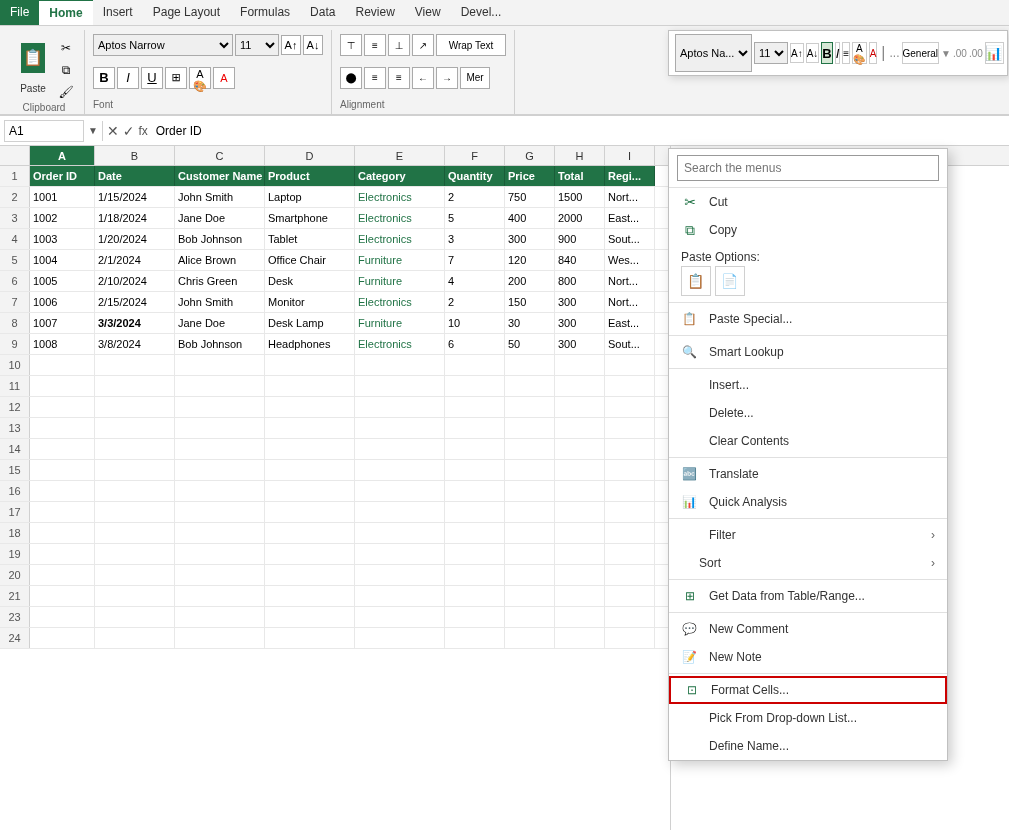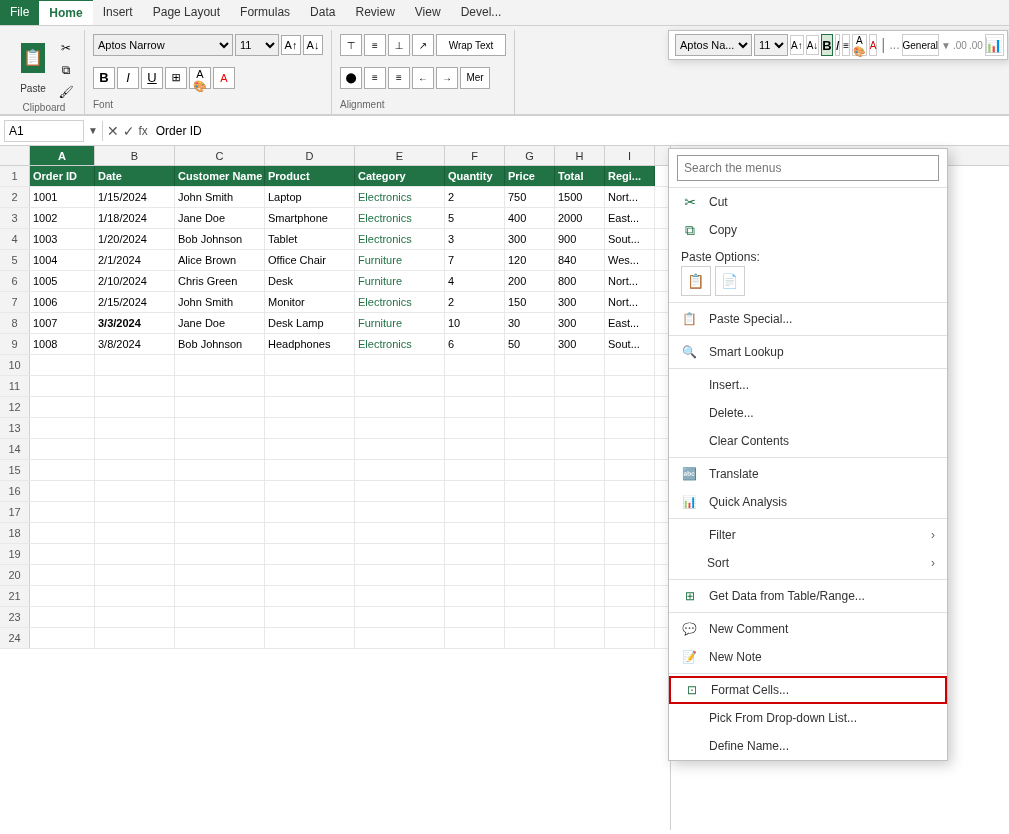--- a/index.html
+++ b/index.html
@@ -76,21 +76,21 @@
       <button style="width:22px; height:22px; border:1px solid #aaa; background:#fff; cursor:pointer; font-size:10px;">←</button>
       <button style="width:22px; height:22px; border:1px solid #aaa; background:#fff; cursor:pointer; font-size:10px;">→</button>
       <button style="width:30px; height:22px; border:1px solid #aaa; background:#fff; cursor:pointer; font-size:10px;">Mer</button>
     </div>
     <div style="font-size:10px; color:#666;">Alignment</div>
   </div>
 
 </div>
 
 <div style="position:absolute; top:30px; left:668px; width:340px; background:#fff; border:1px solid #c0c0c0; box-shadow:2px 2px 8px rgba(0,0,0,0.15); display:flex; align-items:center; gap:2px; padding:3px 6px; z-index:99;">
-  <select style="height:22px; border:1px solid #aaa; font-size:11px; width:100px;">
+  <select style="height:38px; border:1px solid #aaa; font-size:11px; width:100px;">
     <option>Aptos Na...</option>
   </select>
   <select style="height:22px; border:1px solid #aaa; font-size:11px; width:40px;">
     <option>11</option>
   </select>
   <button style="width:20px; height:20px; border:1px solid #ccc; background:#fff; cursor:pointer; font-size:10px;">A↑</button>
   <button style="width:20px; height:20px; border:1px solid #ccc; background:#fff; cursor:pointer; font-size:10px;">A↓</button>
   <button style="width:22px; height:22px; border:1px solid #217346; background:#d6e8d6; cursor:pointer; font-weight:700; font-size:13px;">B</button>
   <button style="width:22px; height:22px; border:1px solid #ccc; background:#fff; cursor:pointer; font-style:italic; font-size:13px;">I</button>
   <button style="width:22px; height:22px; border:1px solid #ccc; background:#fff; cursor:pointer; font-size:10px;">≡</button>
@@ -485,21 +485,21 @@
   </div>
 
   <div style="height:1px; background:#e0e0e0; margin:2px 0;"></div>
 
   <div style="display:flex; align-items:center; padding:5px 12px; cursor:pointer; font-size:12px; color:#333; gap:10px; min-height:28px;">
     <span style="width:18px;"></span>
     <span>Filter</span>
     <span style="margin-left:auto; color:#666; font-size:12px;">›</span>
   </div>
 
-  <div style="display:flex; align-items:center; padding:5px 12px; cursor:pointer; font-size:12px; color:#333; gap:8px; min-height:28px;">
+  <div style="display:flex; align-items:center; padding:5px 12px; cursor:pointer; font-size:12px; color:#333; gap:0; min-height:28px;">
     <span style="width:18px;"></span>
     <span>Sort</span>
     <span style="margin-left:auto; color:#666; font-size:12px;">›</span>
   </div>
 
   <div style="height:1px; background:#e0e0e0; margin:2px 0;"></div>
 
   <div style="display:flex; align-items:center; padding:5px 12px; cursor:pointer; font-size:12px; color:#333; gap:10px; min-height:28px;">
     <span style="width:18px; display:flex; align-items:center; justify-content:center; color:#217346; font-size:12px;">⊞</span>
     <span>Get Data from Table/Range...</span>

